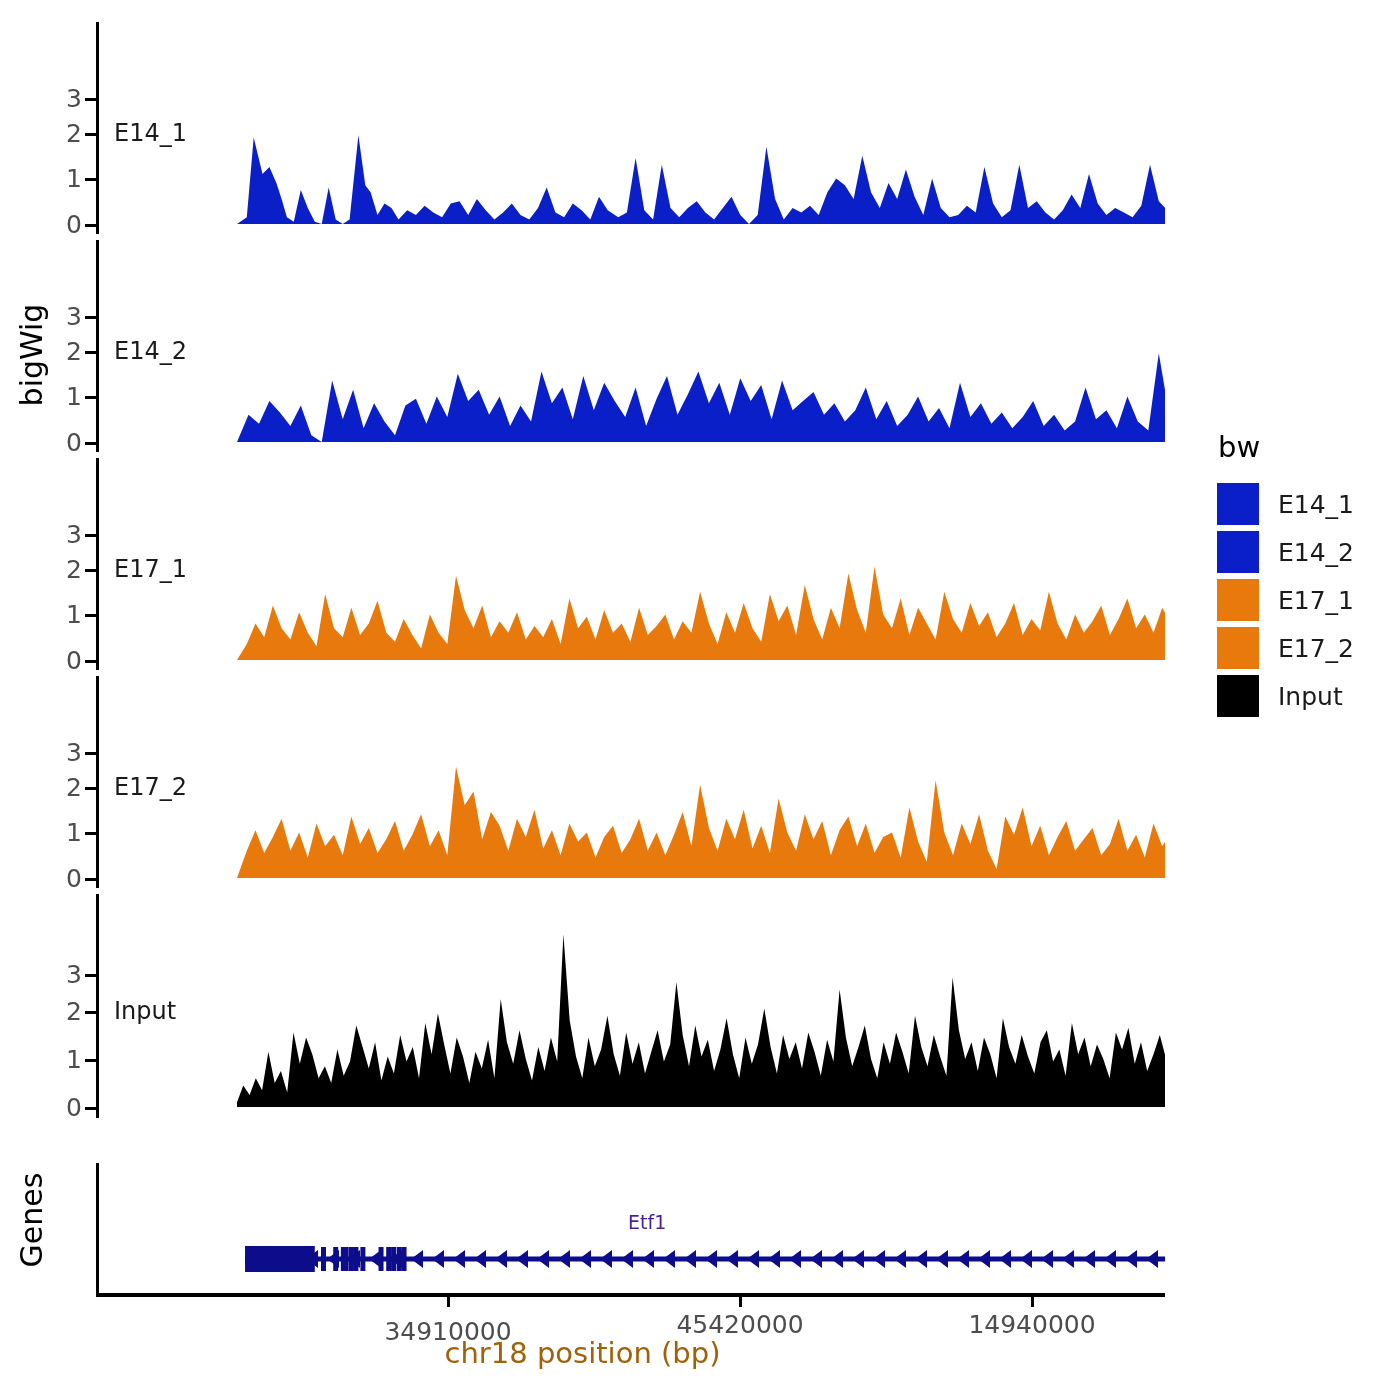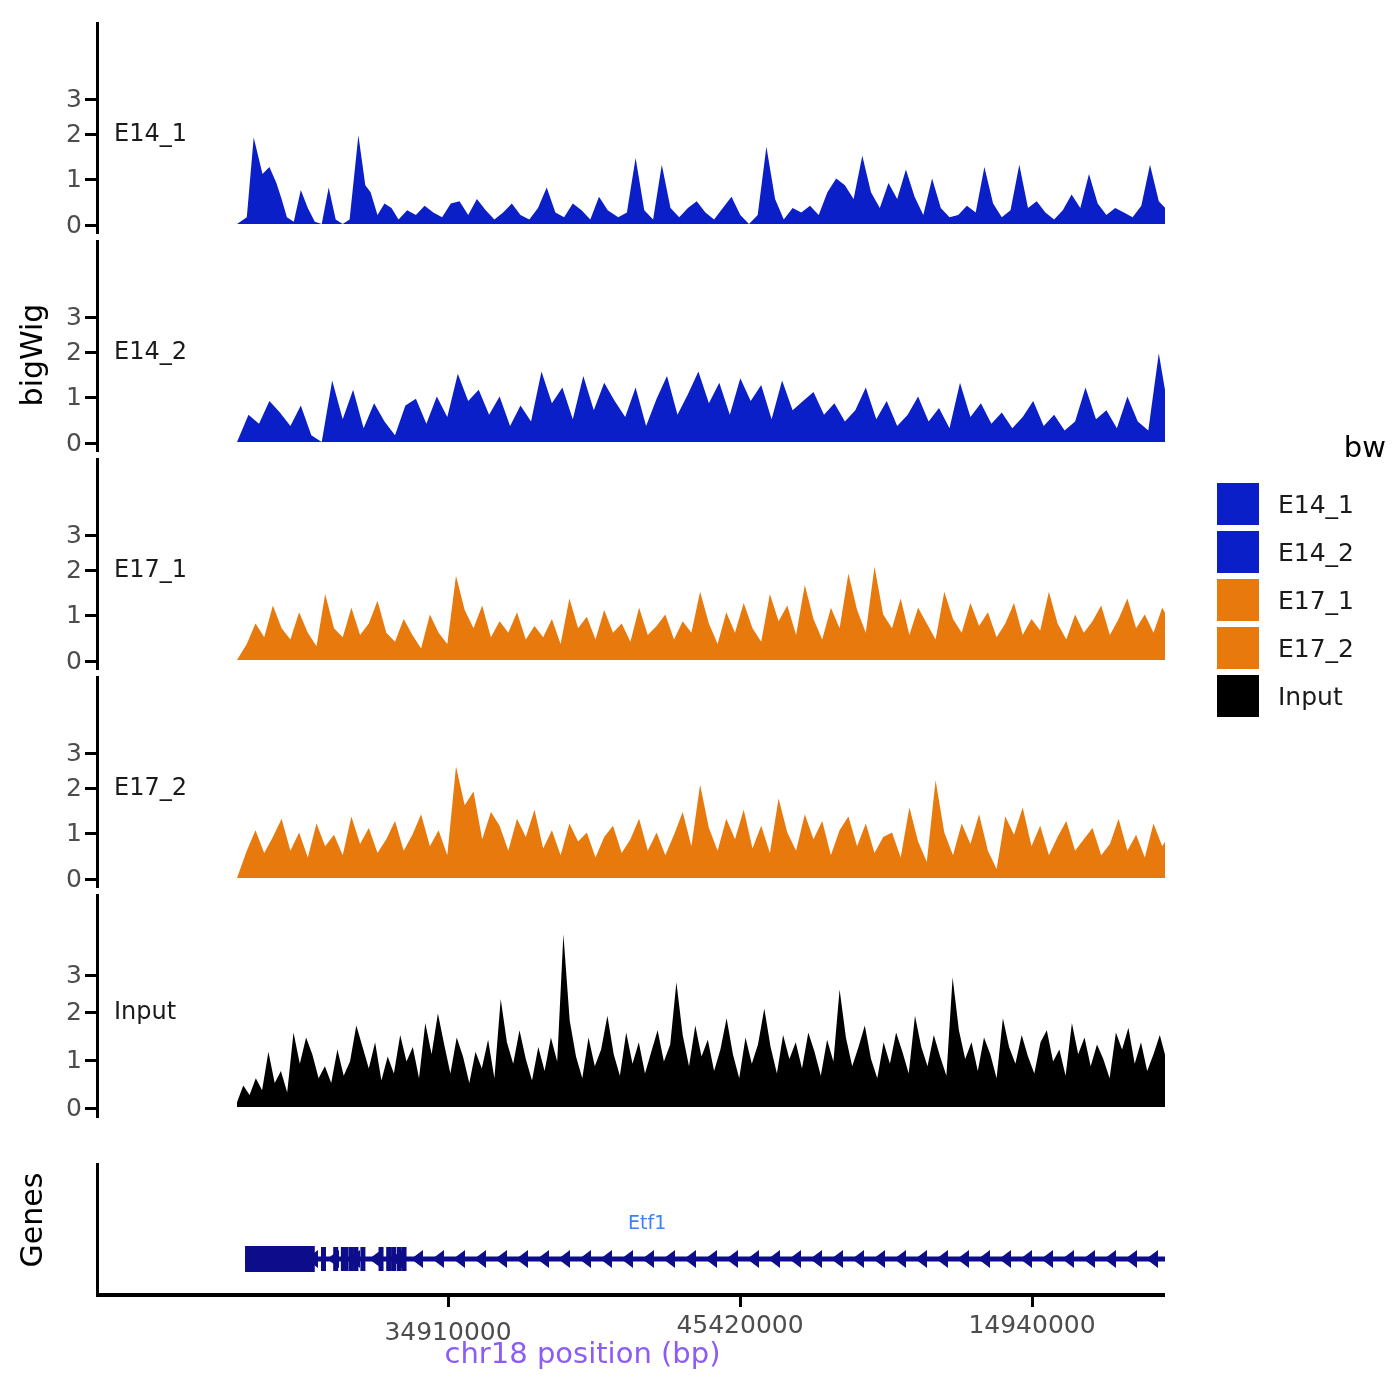--- a/index.html
+++ b/index.html
@@ -16,21 +16,21 @@
     font-size:30px; color:#000; text-align:center; white-space:nowrap;
     letter-spacing:0px;
   }
   .ylab-genes{
     position:absolute; left:14px; top:1290px; width:140px;
     transform:rotate(-90deg); transform-origin:left top;
     font-size:30px; color:#000; text-align:center; white-space:nowrap;
   }
   .xlab{
     position:absolute; left:0; top:1336px; width:1165px;
-    text-align:center; font-size:29px; color:#8b5cf6;
+    text-align:center; font-size:29px; color:#a16207;
   }
 
   
   .panel{position:absolute; left:96px;}
   .panel .spine{
     position:absolute; left:0; top:0; width:3px; height:100%;
     background:#000;
   }
   .panel .plotarea{
     position:absolute; left:3px; top:0; right:0; bottom:0; overflow:hidden;
@@ -42,36 +42,36 @@
     position:absolute; left:-58px; width:44px; text-align:right;
     font-size:25px; color:#4d4d4d; line-height:1;
   }
   .panel-label{
     position:absolute; font-size:24px; color:#1a1a1a; white-space:nowrap;
   }
 
   
   #genes-panel .spine{height:100%;}
   .gene-name{
-    position:absolute; font-size:19px; color:#3b82f6; white-space:nowrap;
+    position:absolute; font-size:19px; color:#4c1d95; white-space:nowrap;
   }
 
   
   .xaxis-line{
     position:absolute; left:96px; top:1293px; width:1069px; height:4px;
     background:#000;
   }
   .xtick{position:absolute; top:1297px; width:3px; height:10px; background:#000;}
   .xticklab{
     position:absolute; top:1310px; width:220px; margin-left:-110px;
     text-align:center; font-size:25px; color:#4d4d4d;
   }
 
   
-  .legend{position:absolute; left:1216px; top:430px; width:170px;text-align:right;}
+  .legend{position:absolute; left:1216px; top:430px; width:170px;}
   .legend-title{font-size:29px; color:#000; margin:0 0 16px 2px;}
   .legend-row{display:flex; align-items:center; height:48px;}
   .legend-key{
     width:44px; height:44px; flex:0 0 44px; border:1px solid #ffffff;
     box-sizing:border-box;
   }
   .legend-label{margin-left:18px; font-size:25px; color:#1a1a1a;}
 </style>
 </head>
 <body>

